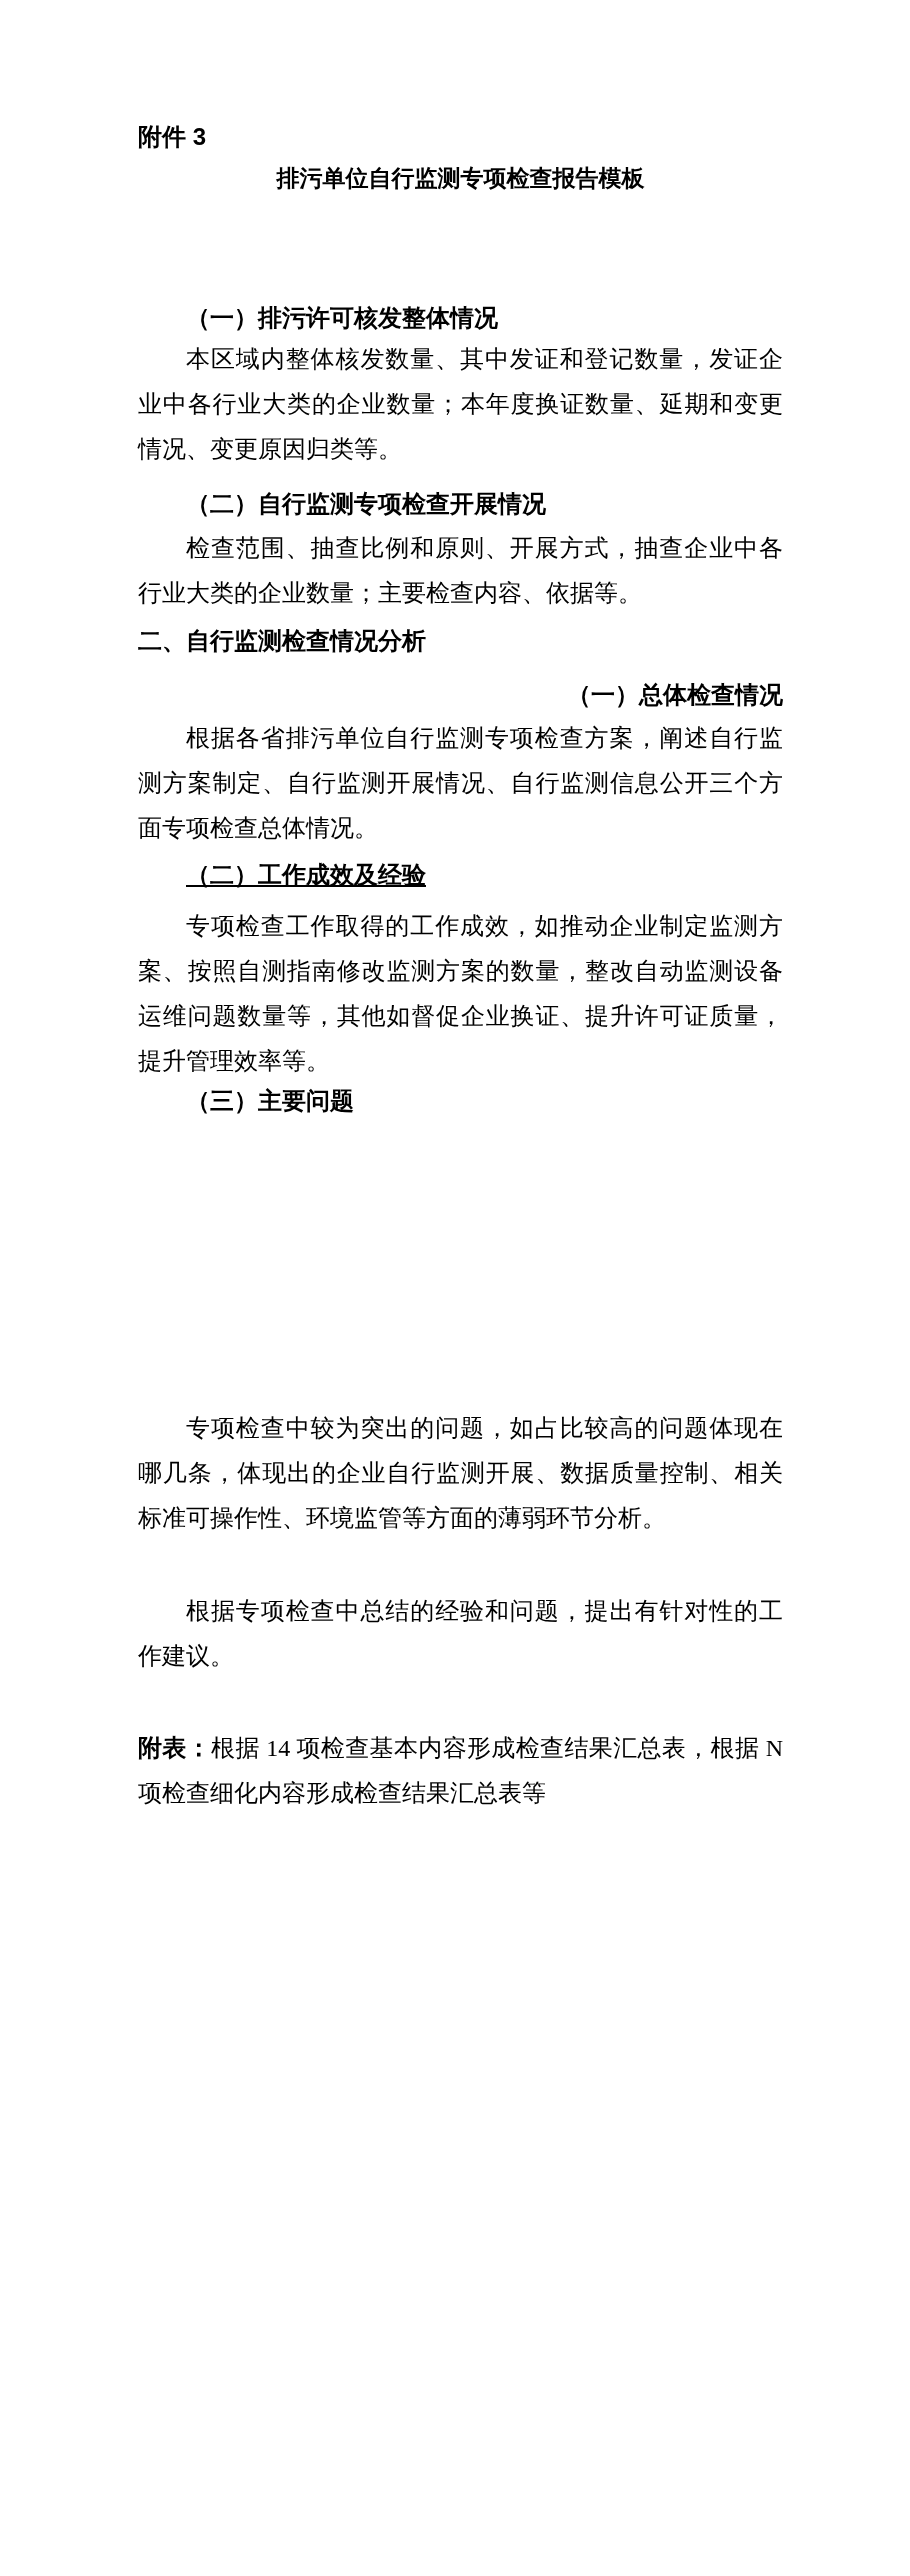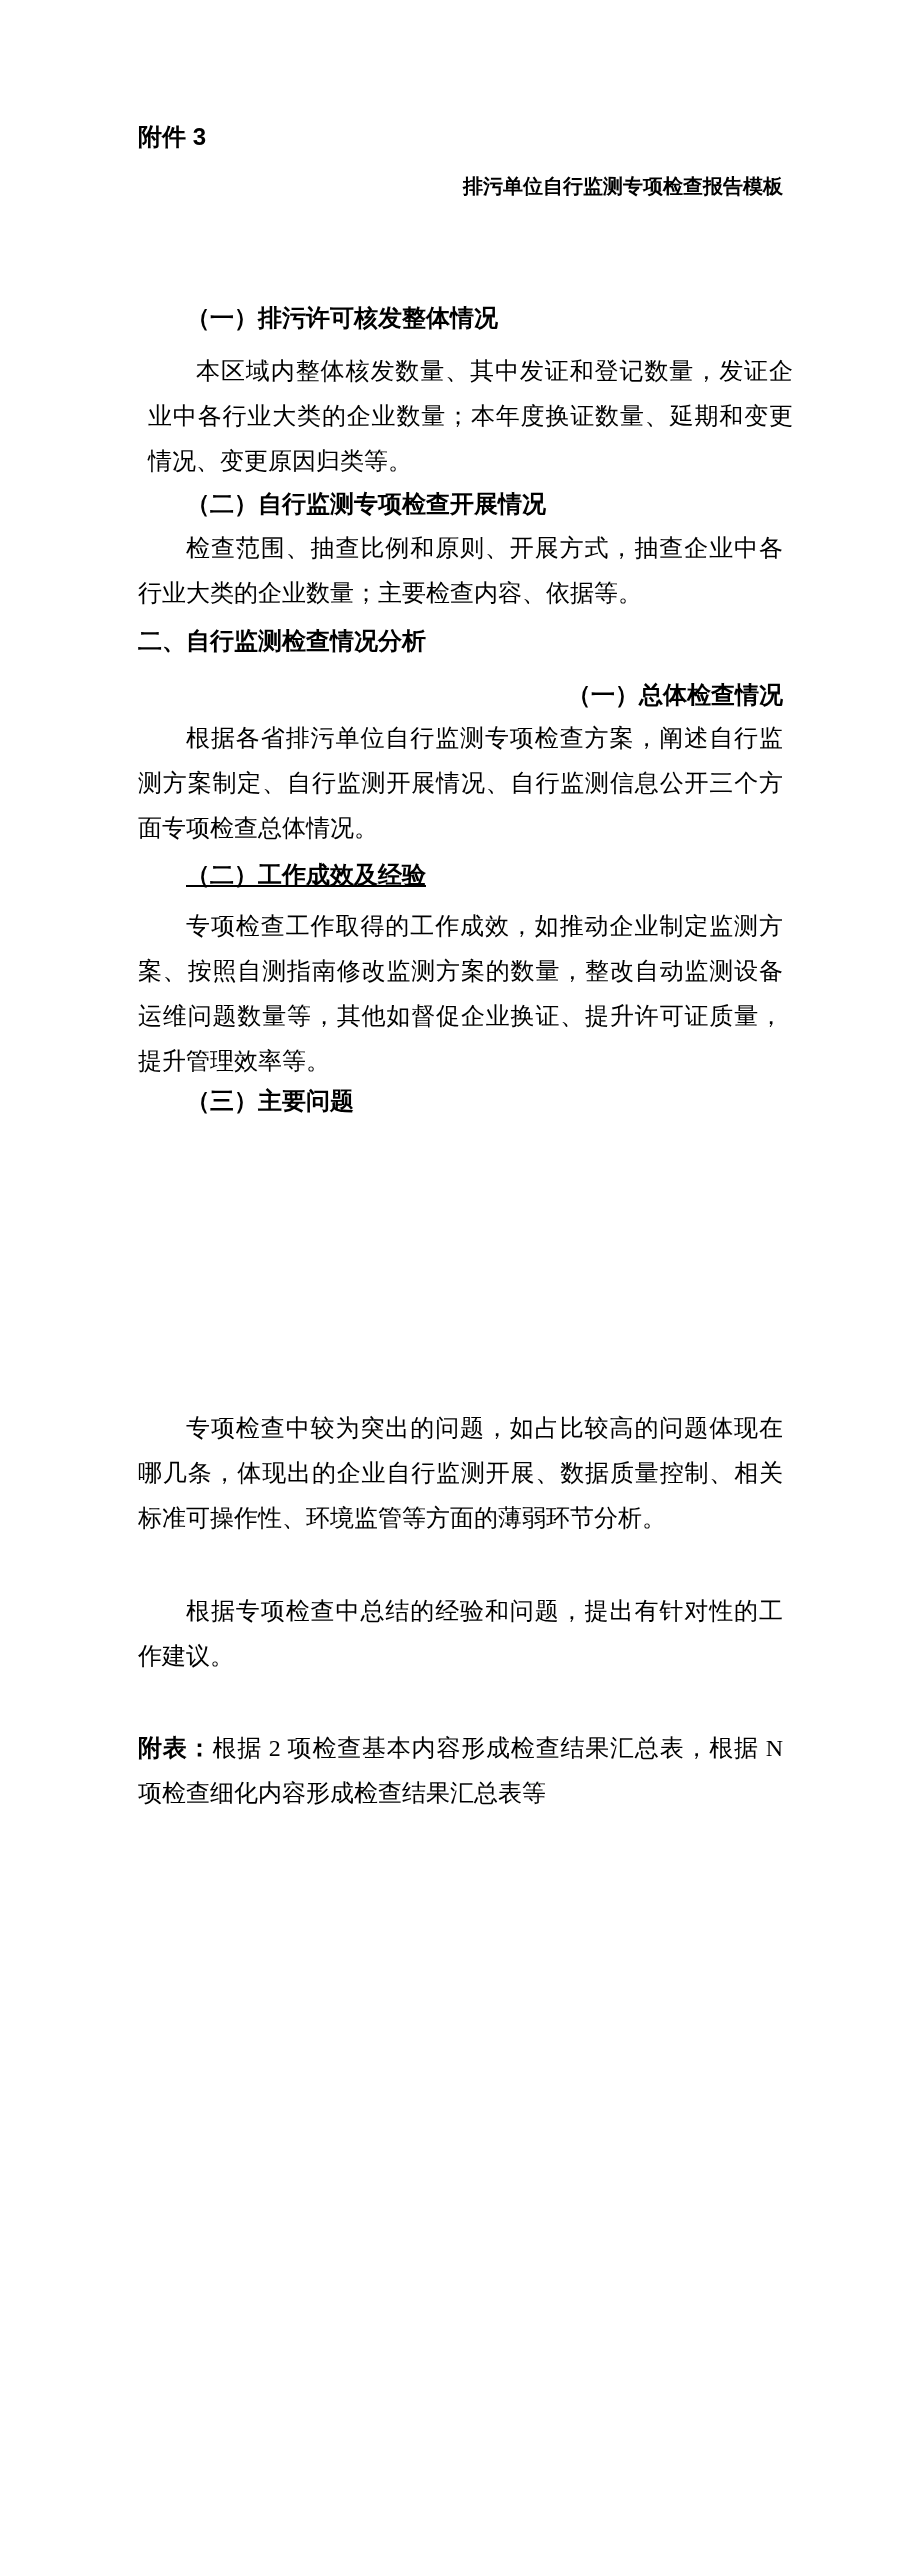--- a/index.html
+++ b/index.html
@@ -25,42 +25,42 @@
     margin: 0;
     white-space: normal;
   }
   
   .hei {
     font-family: "Liberation Sans", sans-serif;
     font-weight: 700;
   }
   
   .doc-title {
-    top: 164px;
-    text-align: right;
-    font-size: 20px;
+    top: 156px;
+    text-align: center;
+    font-size: 23px;
   }
   .attachment-label { top: 114px; }
   
   .h2 {
     font-weight: 700;
     text-indent: 2em;
   }
   
   .para {
     text-align: justify;
     text-indent: 2em;
   }
   .para-noindent {
     text-align: justify;
     text-indent: 0;
   }
   .h1-1 { top: 251px; }
   .h2-1 { top: 296px; }
-  .p-1  { top: 349px; margin-left: 10px; }
+  .p-1  { top: 337px; }
   .h2-2 { top: 482px; }
   .p-2  { top: 526px; }
   .h1-2 { top: 618px; }
   .h2-3 { top: 673px; text-align: right; }
   .p-3  { top: 716px; }
   .h2-4 { top: 853px; text-decoration: underline; }
   .p-4  { top: 904px; }
   .h2-5 { top: 1079px; }
   .p-5  { top: 1406px; }
   .h1-3 { top: 1544px; }
@@ -100,17 +100,17 @@
   <div class="block para p-4">专项检查工作取得的工作成效，如推动企业制定监测方案、按照自测指南修改监测方案的数量，整改自动监测设备运维问题数量等，其他如督促企业换证、提升许可证质量，提升管理效率等。</div>
 
   <div class="block h2 h2-5">（三）主要问题</div>
 
   <div class="block para p-5">专项检查中较为突出的问题，如占比较高的问题体现在哪几条，体现出的企业自行监测开展、数据质量控制、相关标准可操作性、环境监管等方面的薄弱环节分析。</div>
 
 
   <div class="block para p-6">根据专项检查中总结的经验和问题，提出有针对性的工作建议。</div>
 
   <div class="block para-noindent block p-7">
-    <span class="appendix-lead">附表：</span><span>根据 2 项检查基本内容形成检查结果汇总表，根据 N 项检查细化内容形成检查结果汇总表等</span>
+    <span class="appendix-lead">附表：</span><span>根据 14 项检查基本内容形成检查结果汇总表，根据 N 项检查细化内容形成检查结果汇总表等</span>
   </div>
 
 </div>
 
 
 </body></html>

